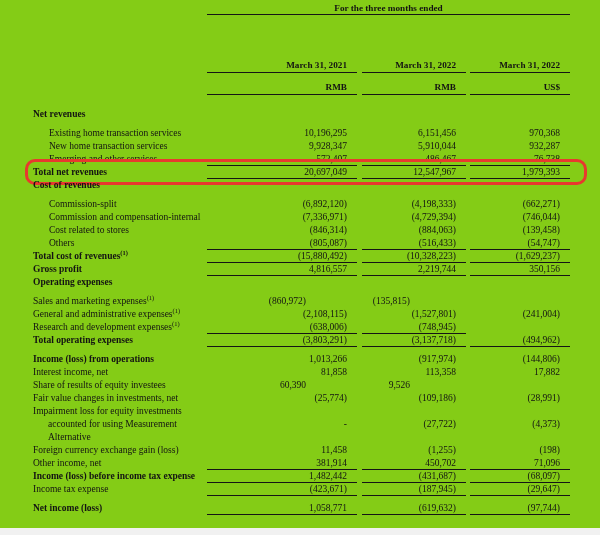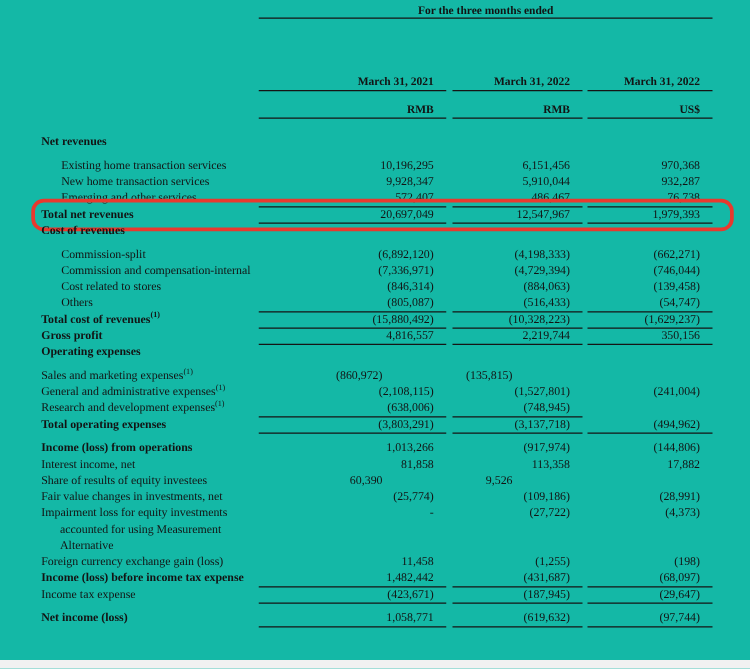--- a/index.html
+++ b/index.html
@@ -1,18 +1,18 @@
 <!DOCTYPE html>
 <html><head>
 <meta charset="utf-8">
 <style>
   html,body { margin:0; padding:0; }
   .page {
     position:relative; width:600px; height:535px; overflow:hidden;
-    background:#14b8a6; color:#131313;
+    background:#84cc16; color:#131313;
     font-family:"Liberation Serif","DejaVu Serif",serif;
   }
   .sheet { position:absolute; left:33px; top:2px; width:537px; }
   * { box-sizing:border-box; }
 
   
   .lbl { flex:0 0 174px; width:174px; white-space:nowrap; overflow:visible; }
   .c1  { flex:0 0 150px; width:150px; }
   .c2  { flex:0 0 104px; width:104px; margin-left:5px; }
   .c3  { flex:0 0 100px; width:100px; margin-left:4px; }
@@ -32,21 +32,21 @@
   .body-gap { height:13px; }
 
   
   .row { display:flex; height:13px; line-height:13px; font-size:9.5px; position:relative; }
   .row.gap { margin-top:6px; }
   .row .num { height:13px; line-height:13px; }
   .t-item .lbl { padding-left:16px; }
   .t-section .lbl, .t-total .lbl { font-weight:bold; }
   .t-total .num { font-weight:normal; }
   .row.rule .num { border-bottom:1.4px solid #151515; }
-  .row.multi { height:39px; align-items:flex-start; }
+  .row.multi { height:39px; align-items:center; }
   .row.multi .lbl { align-self:flex-start; height:39px; }
   .row.multi .lbl .cont { padding-left:15px; }
   .row.multi .lbl div { height:13px; line-height:13px; }
   sup { font-size:6.5px; line-height:0; vertical-align:super; }
 
   
   .hlbox {
     position:absolute; left:-8px; right:-17px; top:-7px; bottom:-6px;
     border:3.4px solid #e8392e; border-radius:10px; pointer-events:none;
   }
@@ -208,20 +208,26 @@
           <div class="num c1">-</div>
           <div class="num c2">(27,722)</div>
           <div class="num c3">(4,373)</div>
         </div>
         <div class="row t-line">
           <div class="lbl">Foreign currency exchange gain (loss)</div>
           <div class="num c1">11,458</div>
           <div class="num c2">(1,255)</div>
           <div class="num c3">(198)</div>
         </div>
+        <div class="row t-line rule">
+          <div class="lbl">Other income, net</div>
+          <div class="num c1">381,914</div>
+          <div class="num c2">450,702</div>
+          <div class="num c3">71,096</div>
+        </div>
         <div class="row t-total rule">
           <div class="lbl">Income (loss) before income tax expense</div>
           <div class="num c1">1,482,442</div>
           <div class="num c2">(431,687)</div>
           <div class="num c3">(68,097)</div>
         </div>
         <div class="row t-line rule">
           <div class="lbl">Income tax expense</div>
           <div class="num c1">(423,671)</div>
           <div class="num c2">(187,945)</div>

